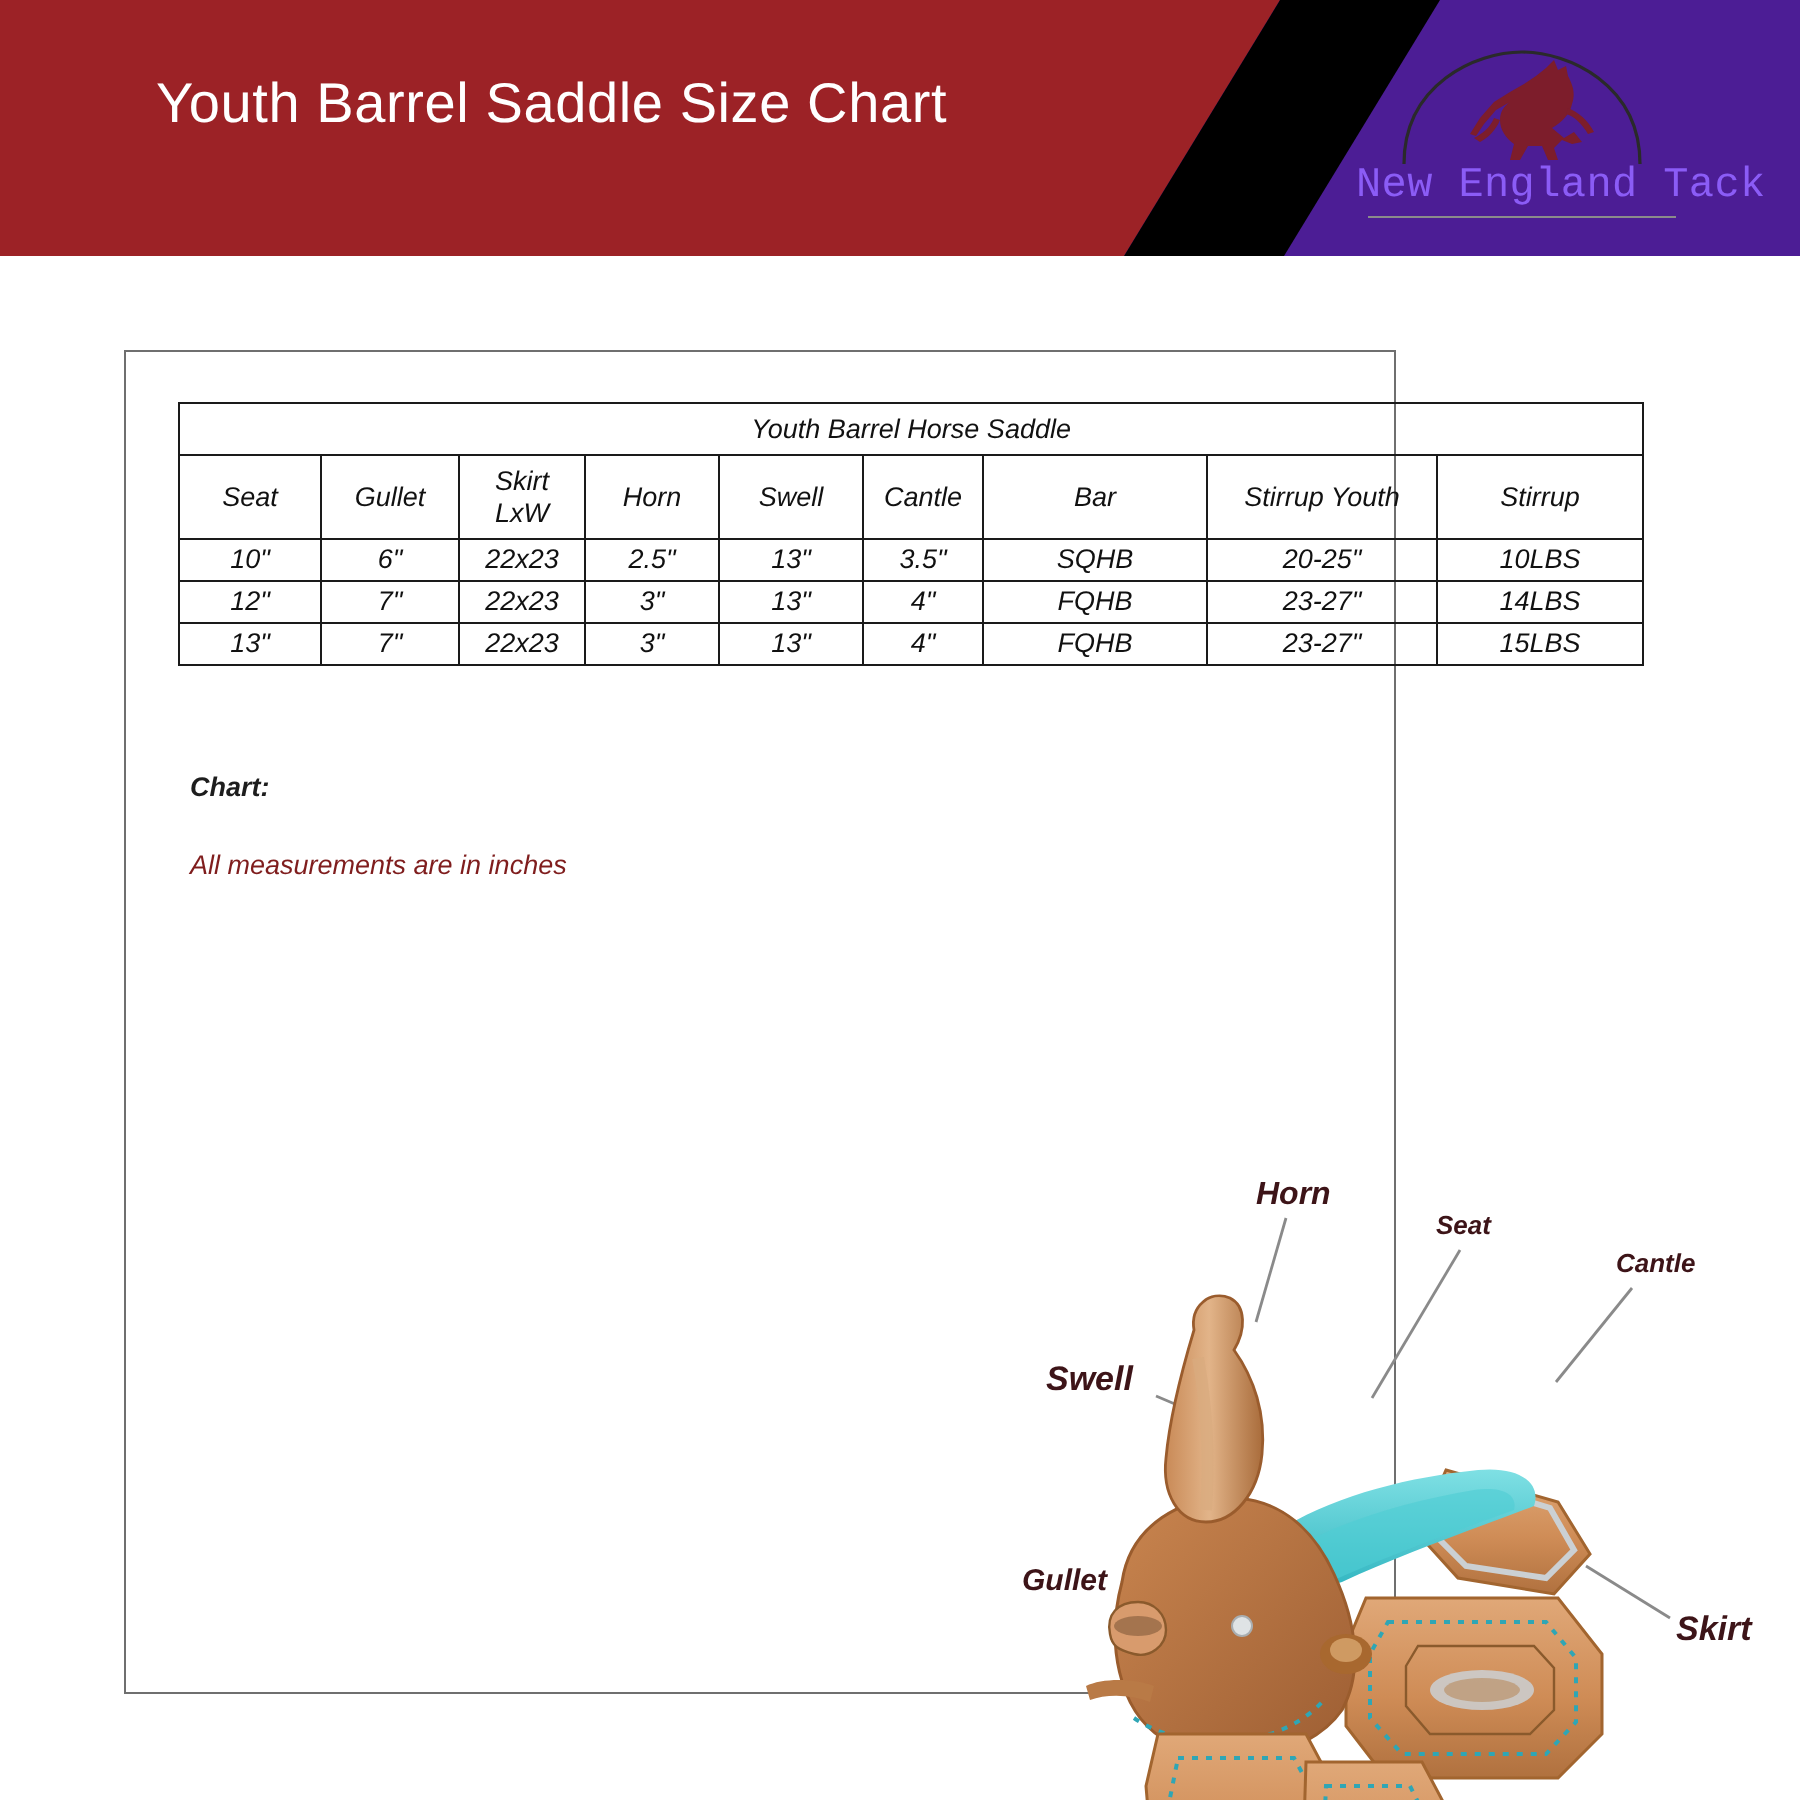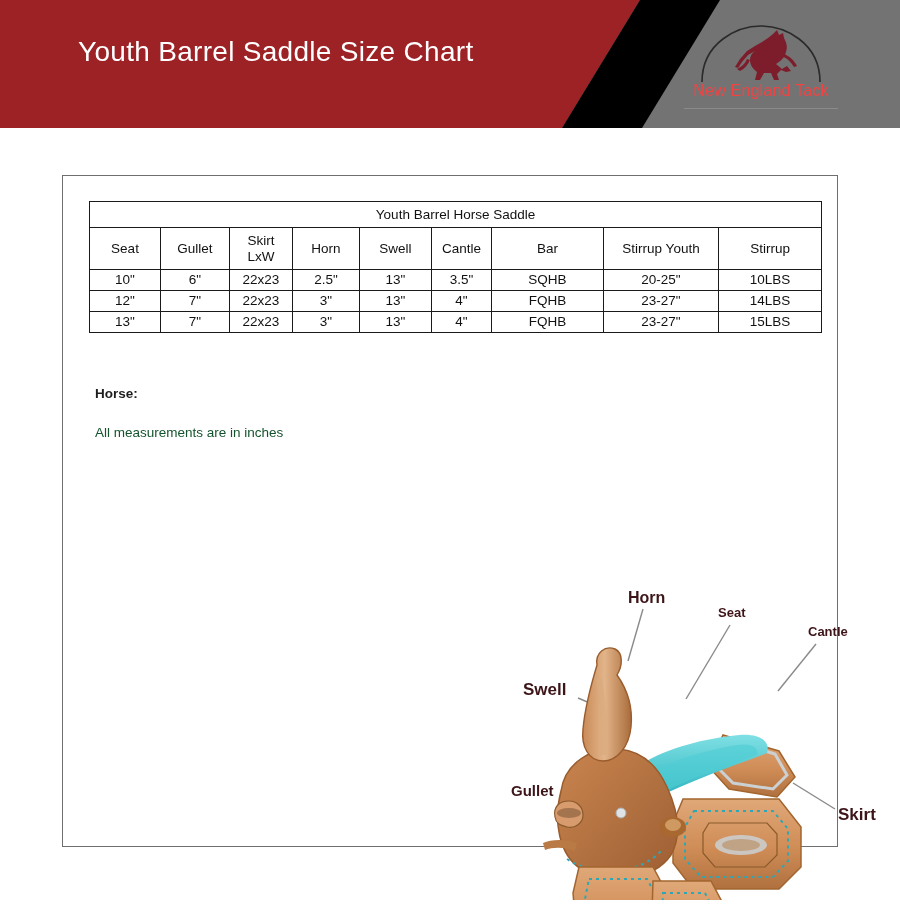--- a/index.html
+++ b/index.html
@@ -7,21 +7,21 @@
     width:900px;height:900px;
     background:#ffffff;
     font-family:"Liberation Sans", sans-serif;
     overflow:hidden;
     position:relative;
   }
 
   
   #header-banner{
     position:absolute;left:0;top:0;width:900px;height:128px;
-    background:#737373;overflow:hidden;
+    background:#4c1d95;overflow:hidden;
   }
   #header-red-shape{
     position:absolute;left:0;top:0;width:640px;height:128px;
     background:#9c2226;
     clip-path:polygon(0 0, 640px 0, 562px 128px, 0 128px);
   }
   #header-black-shape{
     position:absolute;left:540px;top:0;width:180px;height:128px;
     background:#000000;
     clip-path:polygon(100px 0, 180px 0, 102px 128px, 22px 128px);
@@ -35,36 +35,37 @@
   }
 
   
   #brand-logo{
     position:absolute;left:678px;top:24px;width:166px;height:96px;
   }
   #brand-logo svg{display:block;}
   #brand-name{
     position:absolute;left:0;top:58px;width:166px;
     text-align:center;
-    font-family:Liberation Sans, sans-serif;
-    font-size:16px;color:#ef4444;
+    font-family:Liberation Mono, monospace;
+    font-size:21px;color:#8b5cf6;
     letter-spacing:0.2px;white-space:nowrap;
   }
   #brand-underline{
     position:absolute;left:6px;top:84px;width:154px;height:1px;
     background:#8b8b8b;
   }
 
   
   #content-box{
     position:absolute;left:62px;top:175px;
-    width:776px;height:672px;
+    width:636px;height:672px;
     border:1px solid #6f6f6f;
     box-sizing:border-box;
     background:#ffffff;
+    font-style:italic;
   }
 
   
   #size-table{
     position:absolute;left:26px;top:25px;
     width:732px;
     border-collapse:collapse;
     table-layout:fixed;
     font-size:13px;color:#111111;
   }
@@ -85,21 +86,21 @@
     position:absolute;left:32px;top:210px;width:400px;
     color:#3a3a3a;
   }
   #note-heading{
     font-size:13.5px;font-weight:bold;color:#1d1d1d;margin:0 0 10px 0;
   }
   #note-body{
     font-size:13.5px;line-height:1.55;margin:0;color:#4a4a4a;
   }
   #note-units{
-    font-size:13.5px;margin:24px 0 0 0;color:#14532d;
+    font-size:13.5px;margin:24px 0 0 0;color:#7f1d1d;
   }
 
   
   #saddle-diagram{
     position:absolute;left:375px;top:215px;width:400px;height:420px;
   }
   .diagram-label{
     position:absolute;
     font-weight:bold;
     color:#3d1418;
@@ -211,21 +212,21 @@
           <td>13"</td>
           <td>4"</td>
           <td>FQHB</td>
           <td>23-27"</td>
           <td>15LBS</td>
         </tr>
       </tbody>
   </table>
 
   <div id="note-block">
-    <p id="note-heading">Horse:</p>
+    <p id="note-heading">Chart:</p>
     <p id="note-units">All measurements are in inches</p>
   </div>
 
   <div id="saddle-diagram">
 
     <svg id="leader-lines" viewBox="0 0 400 420">
       <g stroke="#8a8a8a" stroke-width="1.4" fill="none">
         <line x1="205" y1="218" x2="190" y2="270"></line>
         <line x1="292" y1="234" x2="248" y2="308"></line>
         <line x1="378" y1="253" x2="340" y2="300"></line>

